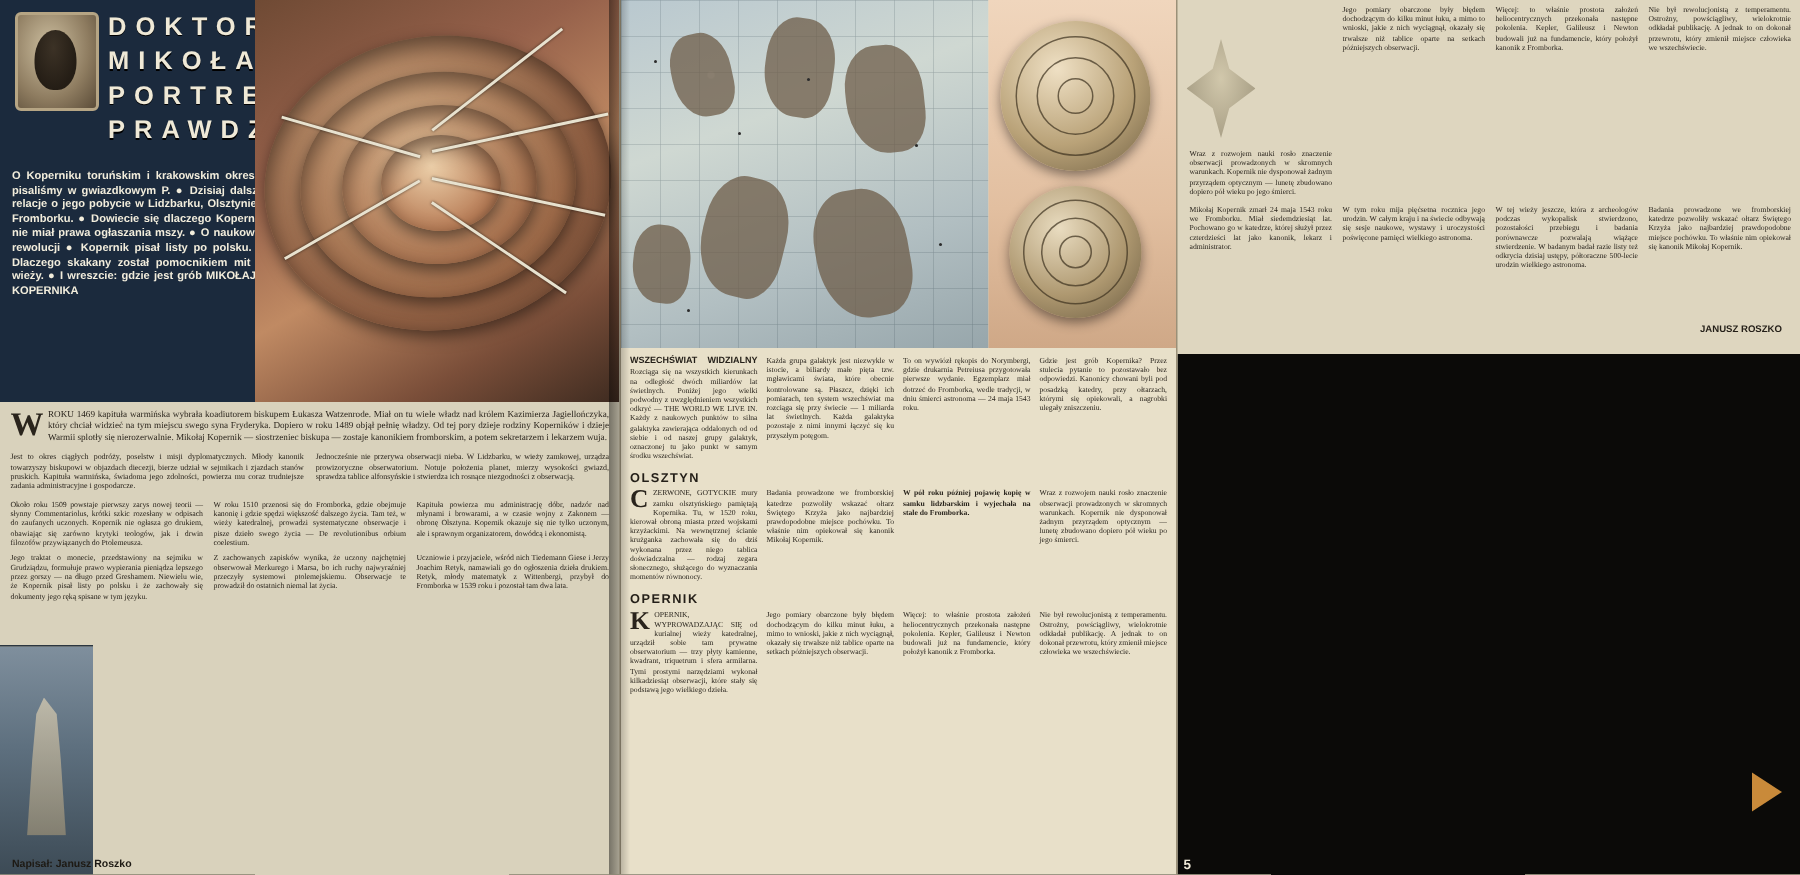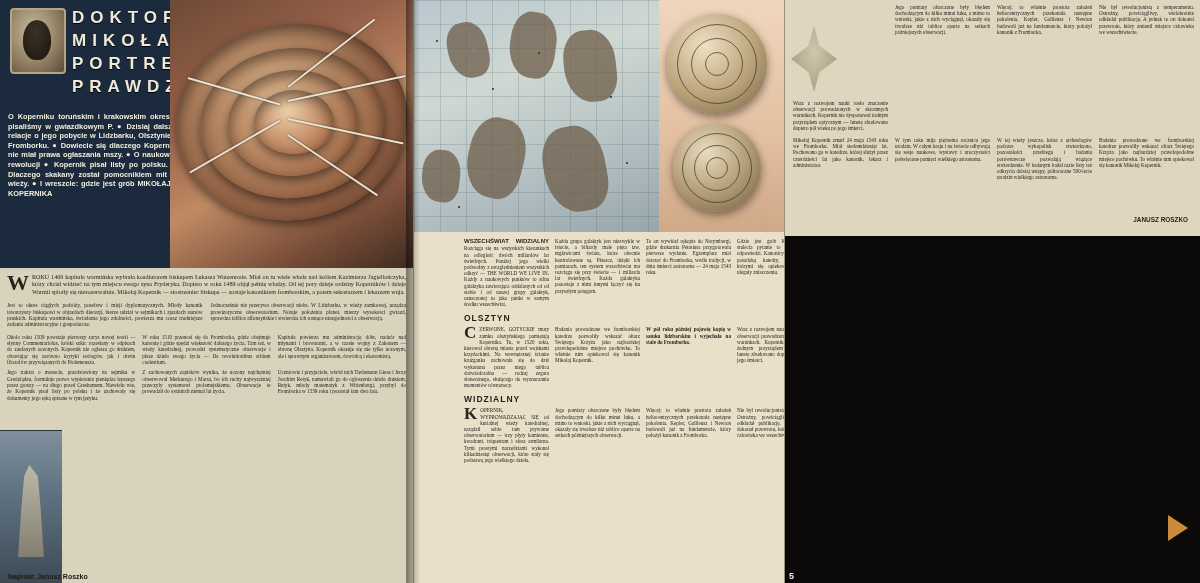--- a/index.html
+++ b/index.html
@@ -142,21 +142,21 @@
     box-shadow:0 3px 8px rgba(0,0,0,.45);
   }
   .astro2{
     position:absolute;left:14px;top:124px;width:88px;height:88px;border-radius:50%;
     background:radial-gradient(circle at 38% 32%, #e9dcc0, #ae9870 55%, #6a5b40);
     box-shadow:0 3px 8px rgba(0,0,0,.45);
   }
   .astro-ring{position:absolute;border:1px solid rgba(60,48,30,.7);border-radius:50%;}
   .center-body{
     position:absolute;left:0;top:234px;width:370px;height:349px;
-    padding:4px 6px 0 6px;box-sizing:border-box;color:#241f18;margin-left:44px;
+    padding:4px 6px 0 6px;box-sizing:border-box;color:#241f18;
   }
   .c-cols{display:flex;gap:6px;}
   .c-cols > div{flex:1;font-size:5.1px;line-height:6.2px;text-align:justify;}
   .kicker{font-family:"Liberation Sans",sans-serif;font-weight:bold;font-size:6px;line-height:7.4px;}
   .sub-h{font-family:"Liberation Sans",sans-serif;font-weight:bold;font-size:8.5px;letter-spacing:1px;margin:6px 0 3px;}
   .bold-run{font-weight:bold;}
 
   
   .right-page{
     position:relative;width:417px;height:583px;background:#ded6bf;flex:1 1 auto;overflow:hidden;
@@ -308,21 +308,21 @@
         <div>
           <span class="dropcap" style="font-size:17px;line-height:14px;">C</span><span>ZERWONE, GOTYCKIE mury zamku olsztyńskiego pamiętają Kopernika. Tu, w 1520 roku, kierował obroną miasta przed wojskami krzyżackimi. Na wewnętrznej ścianie krużganka zachowała się do dziś wykonana przez niego tablica doświadczalna — rodzaj zegara słonecznego, służącego do wyznaczania momentów równonocy.</span>
         </div>
         <div>Badania prowadzone we fromborskiej katedrze pozwoliły wskazać ołtarz Świętego Krzyża jako najbardziej prawdopodobne miejsce pochówku. To właśnie nim opiekował się kanonik Mikołaj Kopernik.</div>
         <div>
           <span class="bold-run">W pół roku później pojawię kopię w samku lidzbarskim i wyjechała na stale do Fromborka.</span>
         </div>
         <div>Wraz z rozwojem nauki rosło znaczenie obserwacji prowadzonych w skromnych warunkach. Kopernik nie dysponował żadnym przyrządem optycznym — lunetę zbudowano dopiero pół wieku po jego śmierci.</div>
       </div>
 
-      <div class="sub-h">WIDZIALNY</div>
+      <div class="sub-h">OPERNIK</div>
 
       <div class="c-cols">
         <div>
           <span class="dropcap" style="font-size:17px;line-height:14px;">K</span><span>OPERNIK, WYPROWADZAJĄC SIĘ od kurialnej wieży katedralnej, urządził sobie tam prywatne obserwatorium — trzy płyty kamienne, kwadrant, triquetrum i sfera armilarna. Tymi prostymi narzędziami wykonał kilkadziesiąt obserwacji, które stały się podstawą jego wielkiego dzieła.</span>
         </div>
         <div>Jego pomiary obarczone były błędem dochodzącym do kilku minut łuku, a mimo to wnioski, jakie z nich wyciągnął, okazały się trwalsze niż tablice oparte na setkach późniejszych obserwacji.</div>
         <div>Więcej: to właśnie prostota założeń heliocentrycznych przekonała następne pokolenia. Kepler, Galileusz i Newton budowali już na fundamencie, który położył kanonik z Fromborka.</div>
         <div>Nie był rewolucjonistą z temperamentu. Ostrożny, powściągliwy, wielokrotnie odkładał publikację. A jednak to on dokonał przewrotu, który zmienił miejsce człowieka we wszechświecie.</div>
       </div>
     </div>

